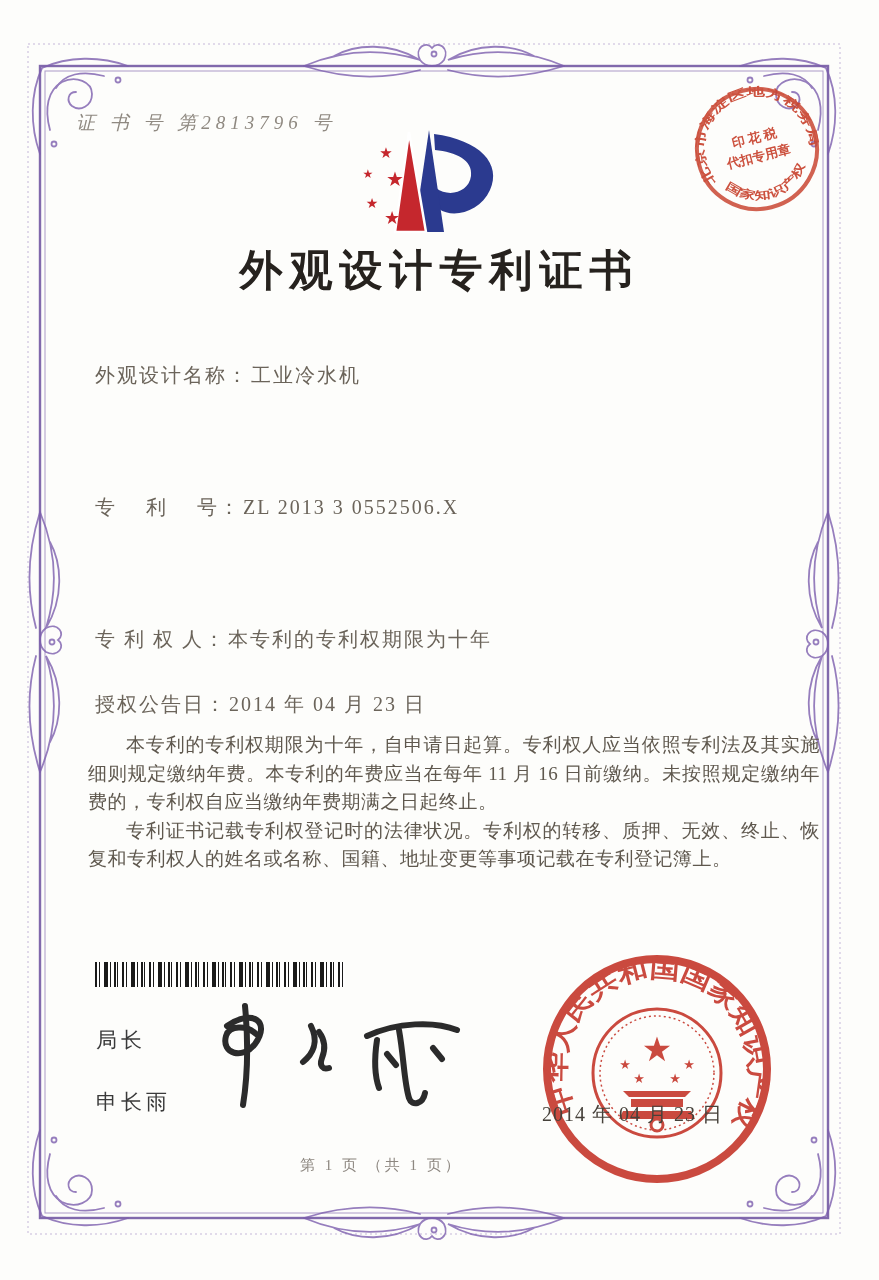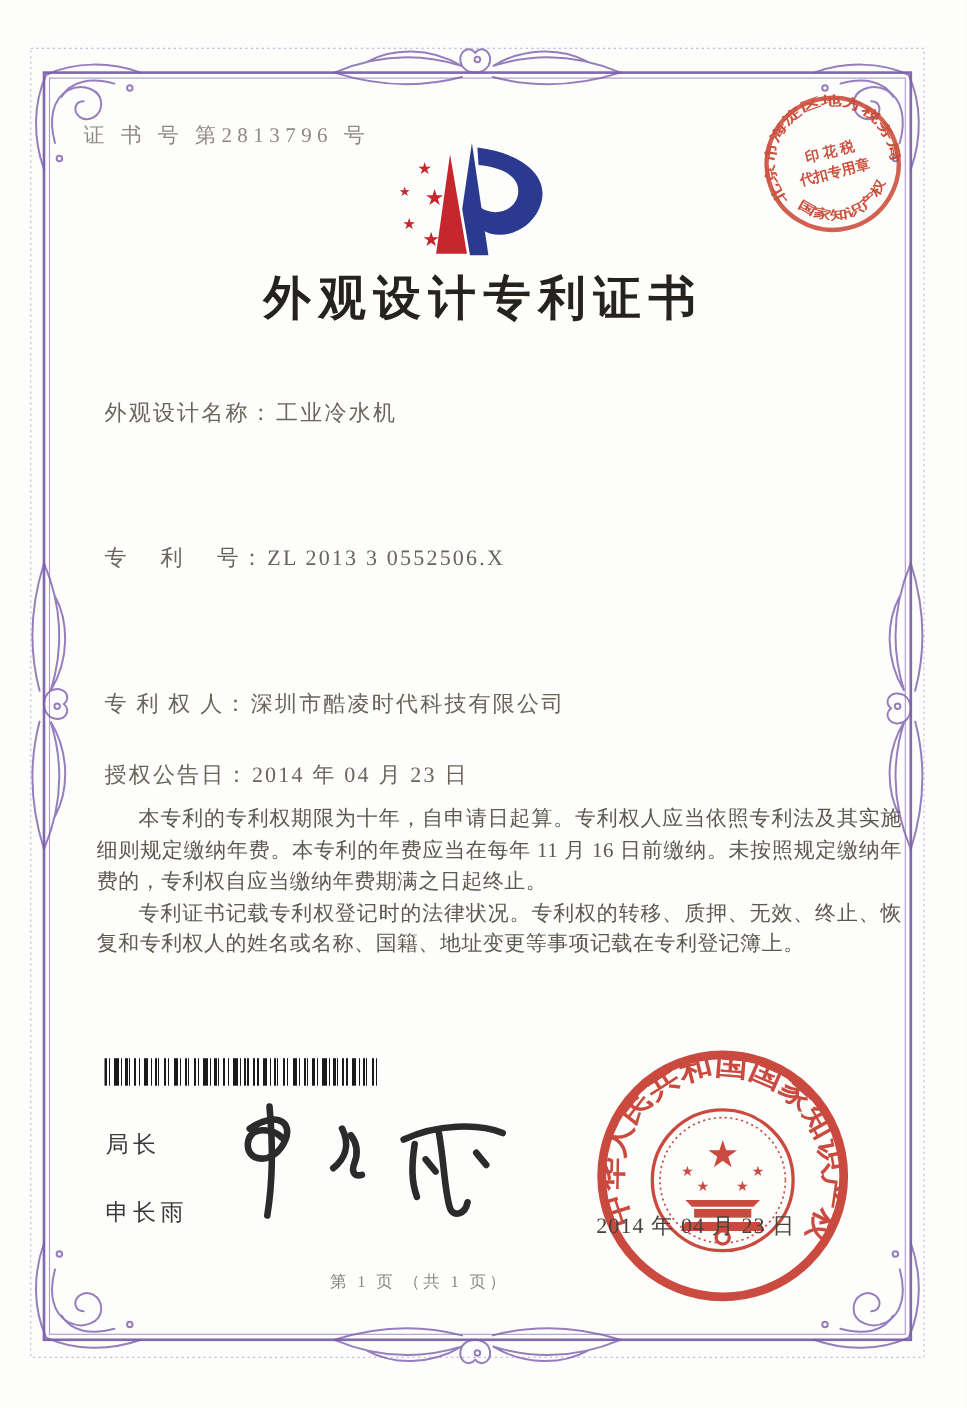--- a/index.html
+++ b/index.html
@@ -5,21 +5,21 @@
   html,body{margin:0;padding:0;background:#e8e8e8;}
   .page{
     position:relative;width:879px;height:1280px;margin:0 auto;
     background:#fdfdfb;overflow:hidden;
     font-family:"Liberation Serif","DejaVu Serif",serif;
   }
   .abs{position:absolute;}
   
   .cert-no{
     left:76px;top:110px;font-size:19px;letter-spacing:5px;
-    color:#8f8981;white-space:nowrap;
+    color:#8f8981;white-space:nowrap;font-style:italic;
   }
   
   .title{
     left:0;right:0;top:242px;text-align:center;
     font-size:43px;font-weight:bold;letter-spacing:7px;color:#26221e;
   }
   
   .field{left:95px;font-size:20px;color:#6b645a;letter-spacing:2px;white-space:nowrap;}
   .field .lbl{display:inline-block;}
   .field .val{display:inline-block;margin-left:2px;}
@@ -130,21 +130,21 @@
 
   <div class="abs title">外观设计专利证书</div>
 
   <div class="abs field f0">
     <span class="lbl">外观设计名称：</span><span class="val">工业冷水机</span>
   </div>
   <div class="abs field f2">
     <span class="lbl">专　 利　 号：</span><span class="val">ZL 2013 3 0552506.X</span>
   </div>
   <div class="abs field f4">
-    <span class="lbl">专 利 权 人：</span><span class="val">深圳市酷凌时代科技有限公司</span>
+    <span class="lbl">专 利 权 人：</span><span class="val">本专利的专利权期限为十年</span>
   </div>
   <div class="abs field f5">
     <span class="lbl">授权公告日：</span><span class="val">2014 年 04 月 23 日</span>
   </div>
 
   <div class="abs body-text">
     <p>本专利的专利权期限为十年，自申请日起算。专利权人应当依照专利法及其实施细则规定缴纳年费。本专利的年费应当在每年 11 月 16 日前缴纳。未按照规定缴纳年费的，专利权自应当缴纳年费期满之日起终止。</p>
     <p>专利证书记载专利权登记时的法律状况。专利权的转移、质押、无效、终止、恢复和专利权人的姓名或名称、国籍、地址变更等事项记载在专利登记簿上。</p>
   </div>
 

